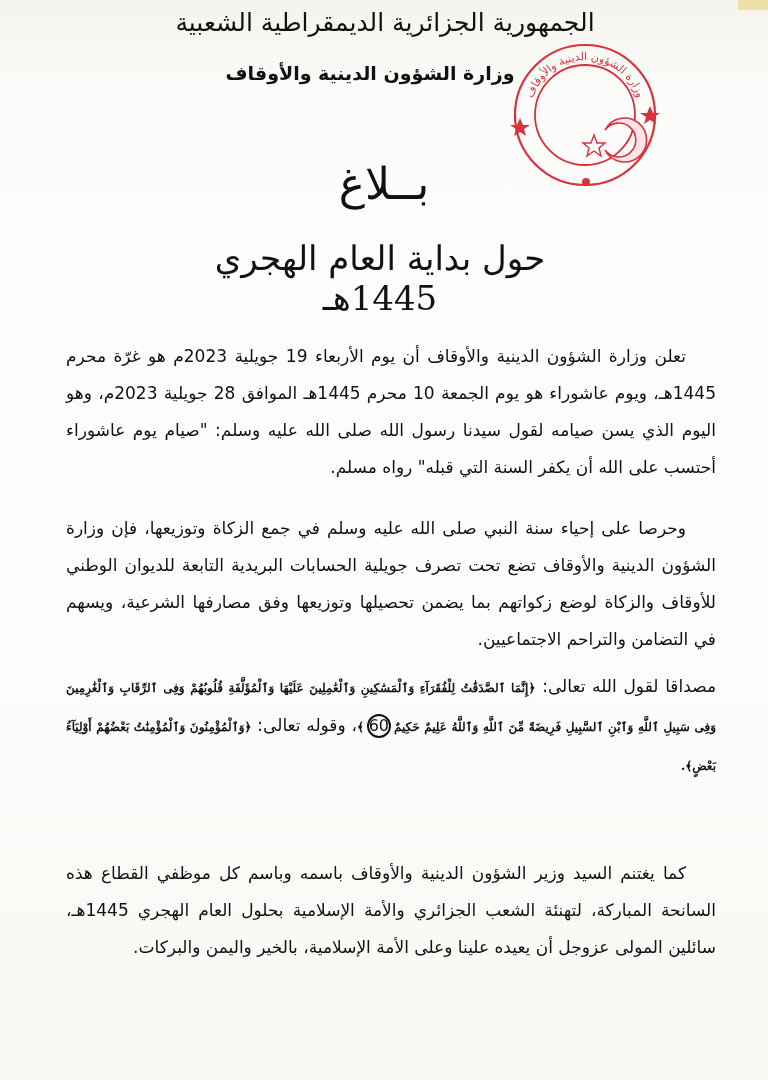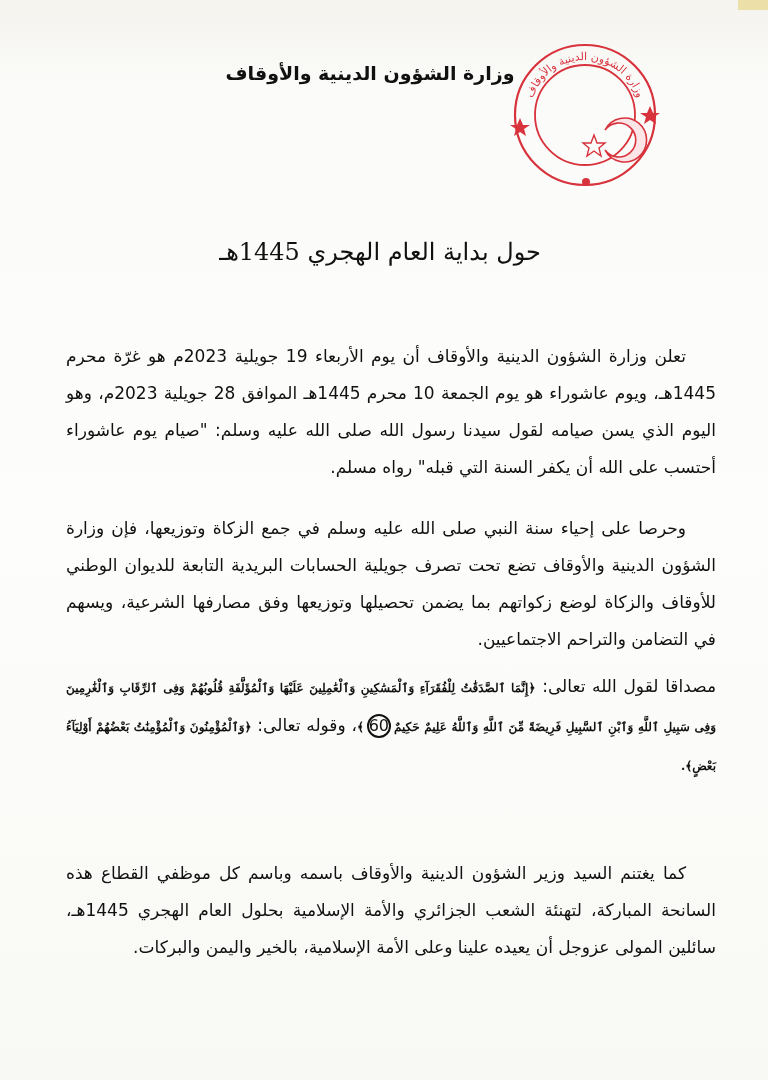--- a/index.html
+++ b/index.html
@@ -71,21 +71,21 @@
       color: #111;
     }
     .doc-subtitle {
       position: absolute;
       top: 238px;
       left: 180px;
       width: 400px;
       text-align: center;
       direction: rtl;
       font-family: "DejaVu Serif", serif;
-      font-size: 24px;
+      font-size: 34px;
       color: #111;
     }
     .body-text {
       position: absolute;
       left: 66px;
       width: 650px;
       direction: rtl;
       text-align: justify;
       font-family: "DejaVu Sans", sans-serif;
       font-size: 17px;
@@ -118,20 +118,21 @@
       vertical-align: middle;
       margin: 0 3px;
     }
   </style>
 </head>
 <body>
 
 <div class="page">
   <div class="corner-tint"></div>
 
+  <div class="header-republic">الجمهورية الجزائرية الديمقراطية الشعبية</div>
   <div class="header-ministry">وزارة الشؤون الدينية والأوقاف</div>
 
   <svg class="stamp" viewBox="0 0 150 150">
     <g fill="none" stroke="#d8323c">
       <circle cx="75" cy="75" r="70" stroke-width="2.2"></circle>
       <circle cx="75" cy="75" r="50" stroke-width="1.8"></circle>
       <path d="M 95 90 A 22 22 0 1 1 95 110 A 17 17 0 1 0 95 90 Z" fill="#fbe5e6" stroke-width="1.6"></path>
       <polygon points="84,95 87,103 95,103 89,108 91,116 84,111 77,116 79,108 73,103 81,103" stroke-width="1.4"></polygon>
     </g>
     <g fill="#d8323c">
@@ -140,20 +141,21 @@
       <circle cx="76" cy="142" r="4"></circle>
     </g>
     <defs>
       <path id="stampArc" d="M 20 75 A 55 55 0 0 1 130 75"></path>
     </defs>
     <text font-family="DejaVu Sans, sans-serif" font-size="11" fill="#d8323c">
       <textPath href="#stampArc" startOffset="50%" text-anchor="middle">وزارة الشؤون الدينية والأوقاف</textPath>
     </text>
   </svg>
 
+  <div class="doc-title">بــلاغ</div>
   <div class="doc-subtitle">حول بداية العام الهجري 1445هـ</div>
 
   <div class="body-text p1">
     <p class="para">تعلن وزارة الشؤون الدينية والأوقاف أن يوم الأربعاء 19 جويلية 2023م هو غرّة محرم 1445هـ، ويوم عاشوراء هو يوم الجمعة 10 محرم 1445هـ الموافق 28 جويلية 2023م، وهو اليوم الذي يسن صيامه لقول سيدنا رسول الله صلى الله عليه وسلم: "صيام يوم عاشوراء أحتسب على الله أن يكفر السنة التي قبله" رواه مسلم.</p>
   </div>
 
   <div class="body-text p2">
     <p class="para">وحرصا على إحياء سنة النبي صلى الله عليه وسلم في جمع الزكاة وتوزيعها، فإن وزارة الشؤون الدينية والأوقاف تضع تحت تصرف جويلية الحسابات البريدية التابعة للديوان الوطني للأوقاف والزكاة لوضع زكواتهم بما يضمن تحصيلها وتوزيعها وفق مصارفها الشرعية، ويسهم في التضامن والتراحم الاجتماعيين.</p>
     <p class="para no-indent">
       <span>مصداقا لقول الله تعالى: </span><span class="quran">﴿إِنَّمَا ٱلصَّدَقَٰتُ لِلْفُقَرَآءِ وَٱلْمَسَٰكِينِ وَٱلْعَٰمِلِينَ عَلَيْهَا وَٱلْمُؤَلَّفَةِ قُلُوبُهُمْ وَفِى ٱلرِّقَابِ وَٱلْغَٰرِمِينَ وَفِى سَبِيلِ ٱللَّهِ وَٱبْنِ ٱلسَّبِيلِ فَرِيضَةً مِّنَ ٱللَّهِ وَٱللَّهُ عَلِيمٌ حَكِيمٌ</span><span class="ayah-num">60</span><span class="quran">﴾</span><span>، وقوله تعالى: </span><span class="quran">﴿وَٱلْمُؤْمِنُونَ وَٱلْمُؤْمِنَٰتُ بَعْضُهُمْ أَوْلِيَآءُ بَعْضٍ﴾.</span>

